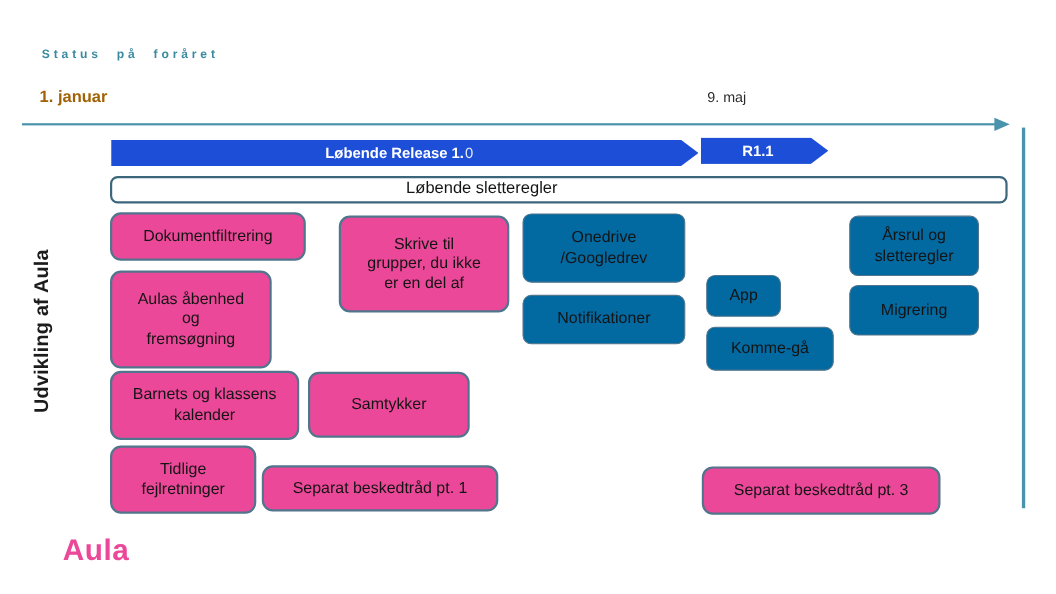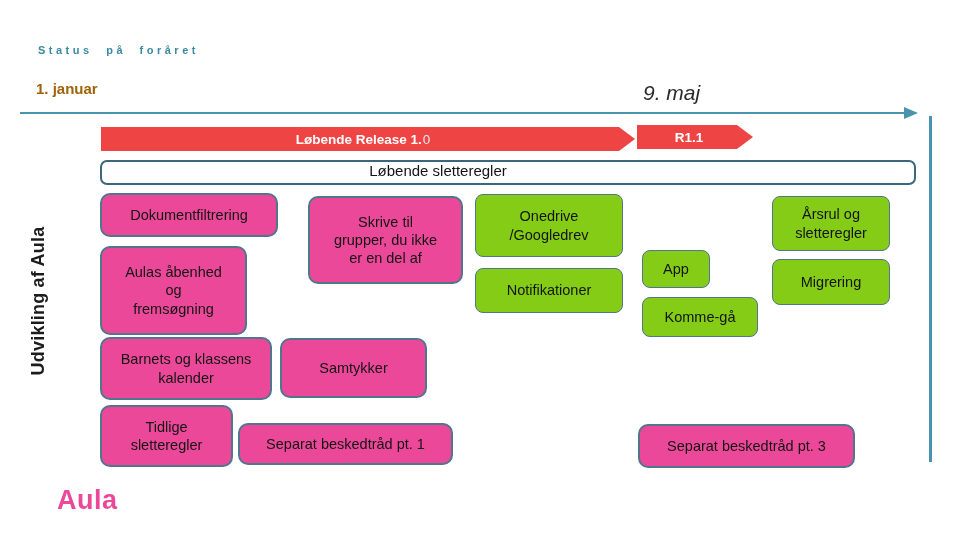--- a/index.html
+++ b/index.html
@@ -18,41 +18,41 @@
     position: absolute; left: 38px; top: 44px;
     font-size: 11px; font-weight: bold; color: #3a8ba0;
     letter-spacing: 3.5px; word-spacing: 7px;
   }
   .date-left {
     position: absolute; left: 36px; top: 80px;
     font-size: 15px; font-weight: bold; color: #a16207;
   }
   .date-right {
     position: absolute; left: 643px; top: 81px;
-    font-size: 21px; font-style: italic; color: #2b2b2b;
+    font-size: 13px; color: #2b2b2b;
   }
 
   .timeline {
     position: absolute; left: 20px; top: 112px;
     width: 886px; height: 2px; background: #4a93ad;
   }
   .timeline-arrowhead {
     position: absolute; left: 904px; top: 107px;
     width: 0; height: 0;
     border-left: 14px solid #4a93ad;
     border-top: 6px solid transparent;
     border-bottom: 6px solid transparent;
   }
   .right-edge-line {
     position: absolute; left: 929px; top: 116px;
     width: 3px; height: 346px; background: #4a93ad;
   }
 
   .arrow-shape {
-    position: absolute; background: #ef4444;
+    position: absolute; background: #1d4ed8;
     display: flex; align-items: center; justify-content: center;
     clip-path: polygon(0 0, calc(100% - 16px) 0, 100% 50%, calc(100% - 16px) 100%, 0 100%);
     color: #ffffff; font-size: 13.5px; font-weight: bold;
   }
   .arrow-release { left: 101px; top: 127px; width: 534px; height: 24px; }
   .arrow-r11    { left: 637px; top: 125px; width: 116px; height: 24px; }
   .arrow-release .suffix { font-weight: normal; color: #dfe9f2; margin-left: 1px; }
   .arrow-release .label-wrap { padding-right: 10px; }
 
   .banner {
@@ -75,21 +75,21 @@
   .card {
     position: absolute;
     display: flex; align-items: center; justify-content: center;
     text-align: center;
     font-size: 14.5px; color: #141414;
     white-space: pre-line; line-height: 1.25;
     border-radius: 10px;
     padding: 2px 4px;
   }
   .card.outline { background: #ec4899; border: 2px solid #50758c; }
-  .card.filled  { background: #84cc16; border: 1.5px solid #50758c; border-radius: 8px; }
+  .card.filled  { background: #0369a1; border: 1.5px solid #50758c; border-radius: 8px; }
 
   .logo {
     position: absolute; left: 57px; top: 485px;
     font-size: 27px; font-weight: bold; color: #ec4899;
     letter-spacing: 0.5px;
   }
 </style>
 </head>
 <body>
 
@@ -140,21 +140,21 @@
 sletteregler</div>
 
   <div class="card filled" style="left:772px; top:259px; width:118px; height:46px;">Migrering</div>
 
   <div class="card outline" style="left:100px; top:337px; width:172px; height:63px;">Barnets og klassens
 kalender</div>
 
   <div class="card outline" style="left:280px; top:338px; width:147px; height:60px;">Samtykker</div>
 
   <div class="card outline" style="left:100px; top:405px; width:133px; height:62px;">Tidlige
-sletteregler</div>
+fejlretninger</div>
 
   <div class="card outline" style="left:238px; top:423px; width:215px; height:42px;">Separat beskedtråd pt. 1</div>
 
   <div class="card outline" style="left:638px; top:424px; width:217px; height:44px;">Separat beskedtråd pt. 3</div>
 
   <div class="logo">Aula</div>
 
 </div>
 
 </body></html>

